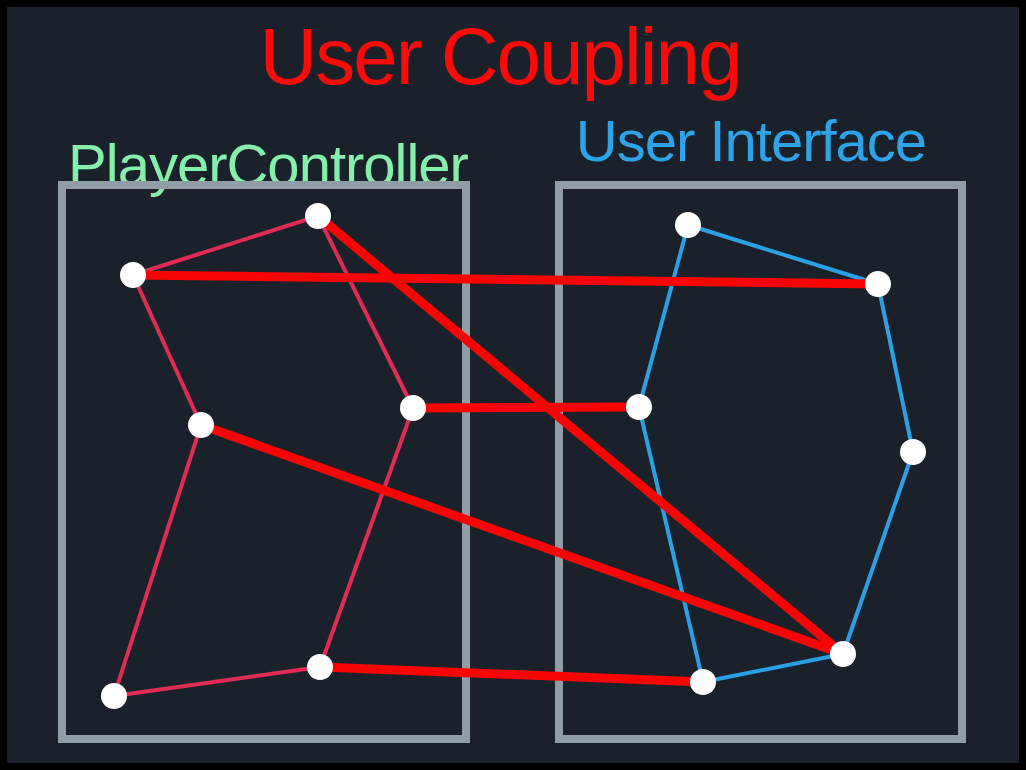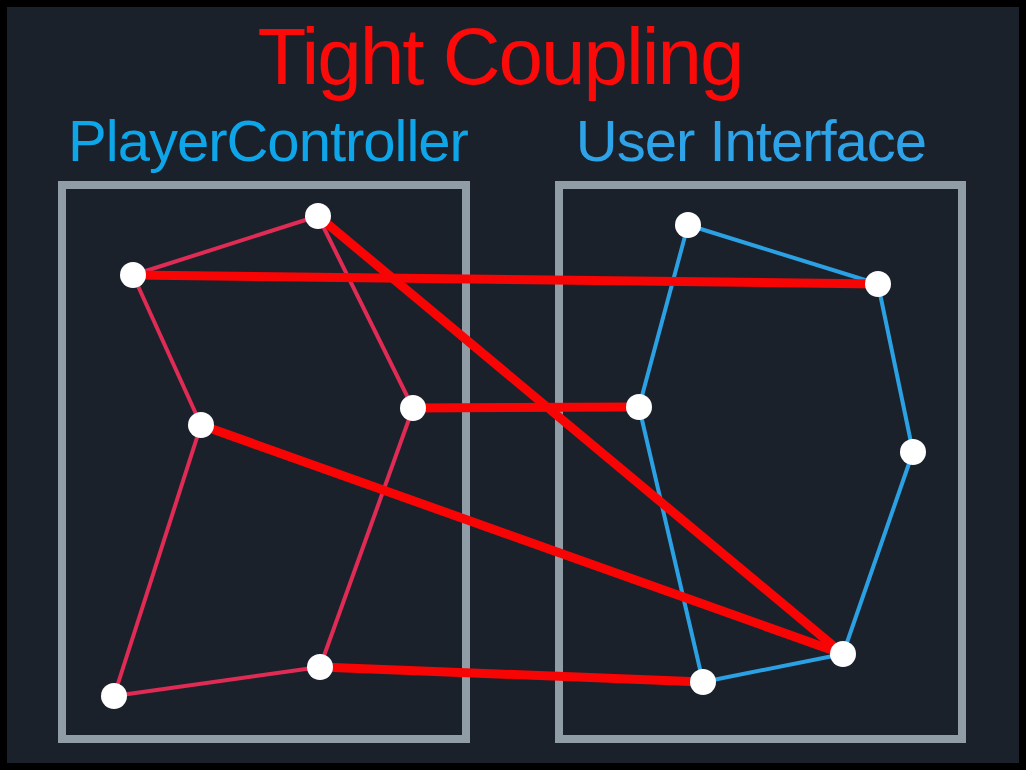--- a/index.html
+++ b/index.html
@@ -45,23 +45,23 @@
     left: 0;
     top: 0;
     width: 1012px;
     height: 756px;
   }
 </style>
 </head>
 <body>
 
 <div class="frame" style="background: rgb(26, 33, 43); border-color: rgb(0, 0, 0);">
-  <div class="title" style="color: rgb(251, 10, 10);">Tight Coupling</div>
+  <div class="title" style="color: rgb(251, 10, 10);">User Coupling</div>
 
-  <div class="group-label pc" style="color: #0ea5e9;">PlayerController</div>
+  <div class="group-label pc" style="color: #86efac; margin-top: 24px;">PlayerController</div>
 
   <div class="group-label ui" style="color: rgb(47, 163, 232);">User Interface</div>
 
   <svg class="graph" id="graph" viewBox="0 0 1012 756">
       <rect x="55" y="178" width="404" height="554" fill="none" stroke="#919da6" stroke-width="8"></rect>
       <rect x="552" y="178" width="403" height="554" fill="none" stroke="#919da6" stroke-width="8"></rect>
       <line x1="126" y1="268" x2="311" y2="209" stroke="#e02b55" stroke-width="4" stroke-linecap="round"></line>
       <line x1="311" y1="209" x2="406" y2="401" stroke="#e02b55" stroke-width="4" stroke-linecap="round"></line>
       <line x1="126" y1="268" x2="194" y2="418" stroke="#e02b55" stroke-width="4" stroke-linecap="round"></line>
       <line x1="194" y1="418" x2="107" y2="689" stroke="#e02b55" stroke-width="4" stroke-linecap="round"></line>

